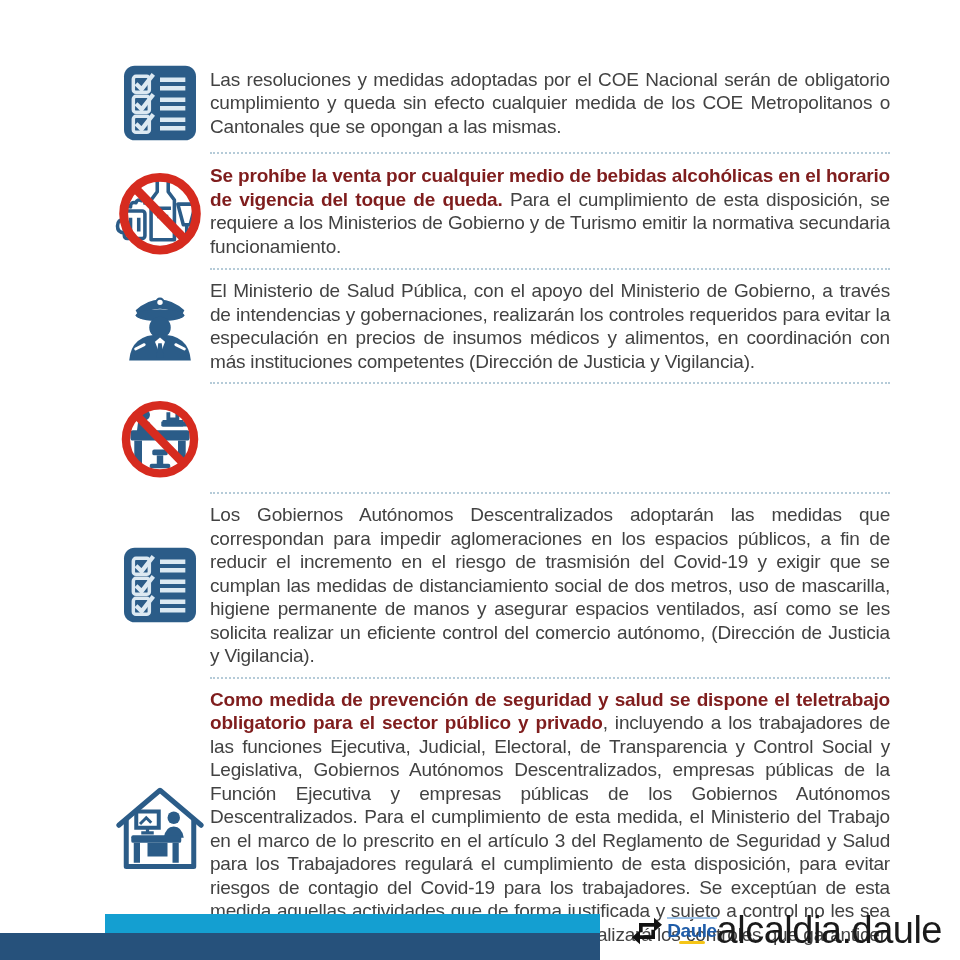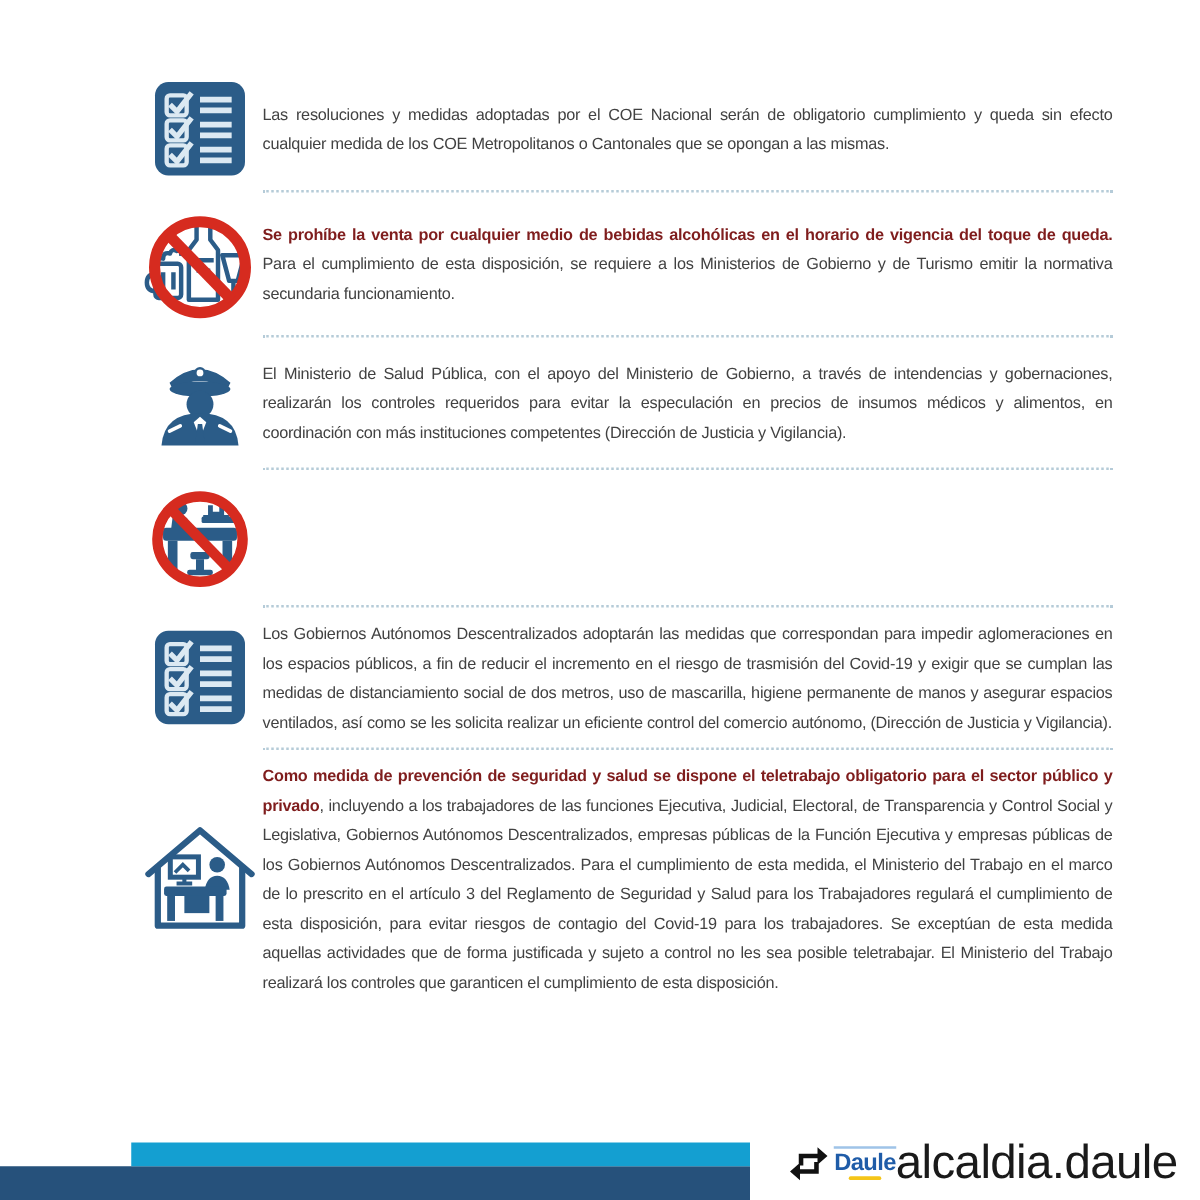--- a/index.html
+++ b/index.html
@@ -10,21 +10,21 @@
   }
   .content{
     position:absolute;top:56px;left:110px;width:780px;
   }
   .row{display:flex;align-items:center;padding:7px 0;}
   .icon-cell{
     width:100px;min-width:100px;display:flex;align-items:center;justify-content:center;
   }
   .text-cell{
     flex:1;text-align:justify;
-    font-size:13px;line-height:23.5px;color:#424242;letter-spacing:-0.2px;
+    font-size:19px;line-height:23.5px;color:#424242;letter-spacing:-0.2px;
   }
   .text-cell b{color:#7f1d1d;font-weight:bold;}
   .divider{
     border-top:2px dotted #b5cbd8;margin:2px 0 2px 100px;height:0;
   }
   
   .bar-navy{position:absolute;left:0;bottom:0;width:600px;height:27px;background:#26517b;}
   .bar-cyan{position:absolute;left:105px;bottom:27px;width:495px;height:19px;background:#149fd1;}
   .footer-right{
     position:absolute;right:18px;bottom:8px;display:flex;align-items:center;

